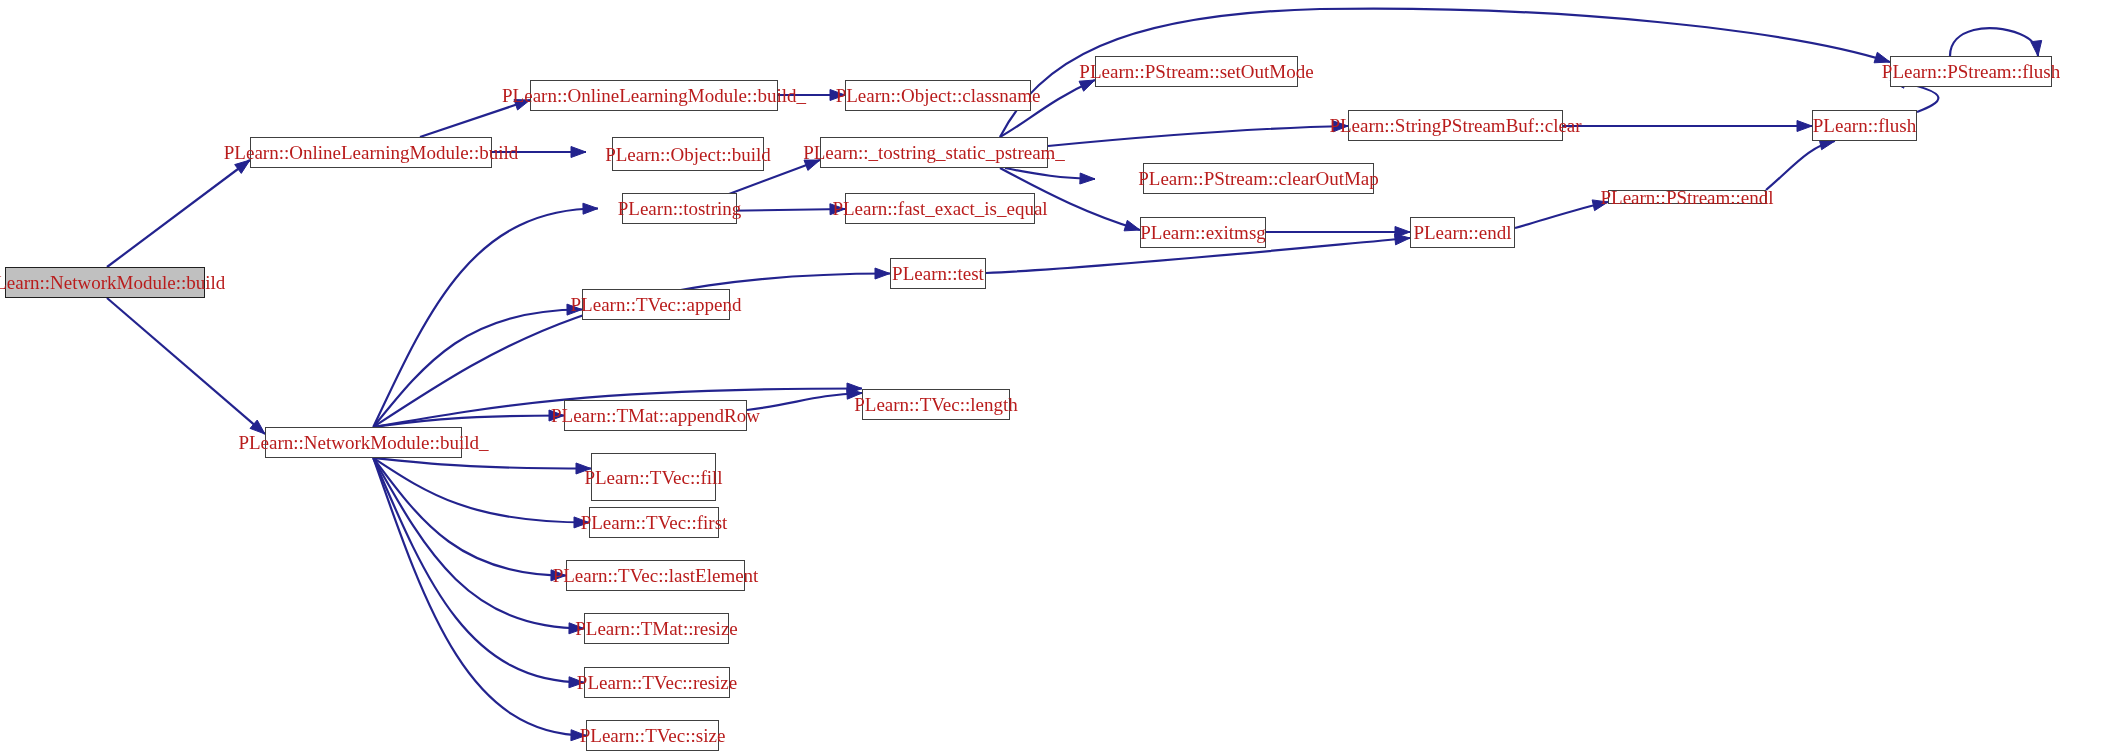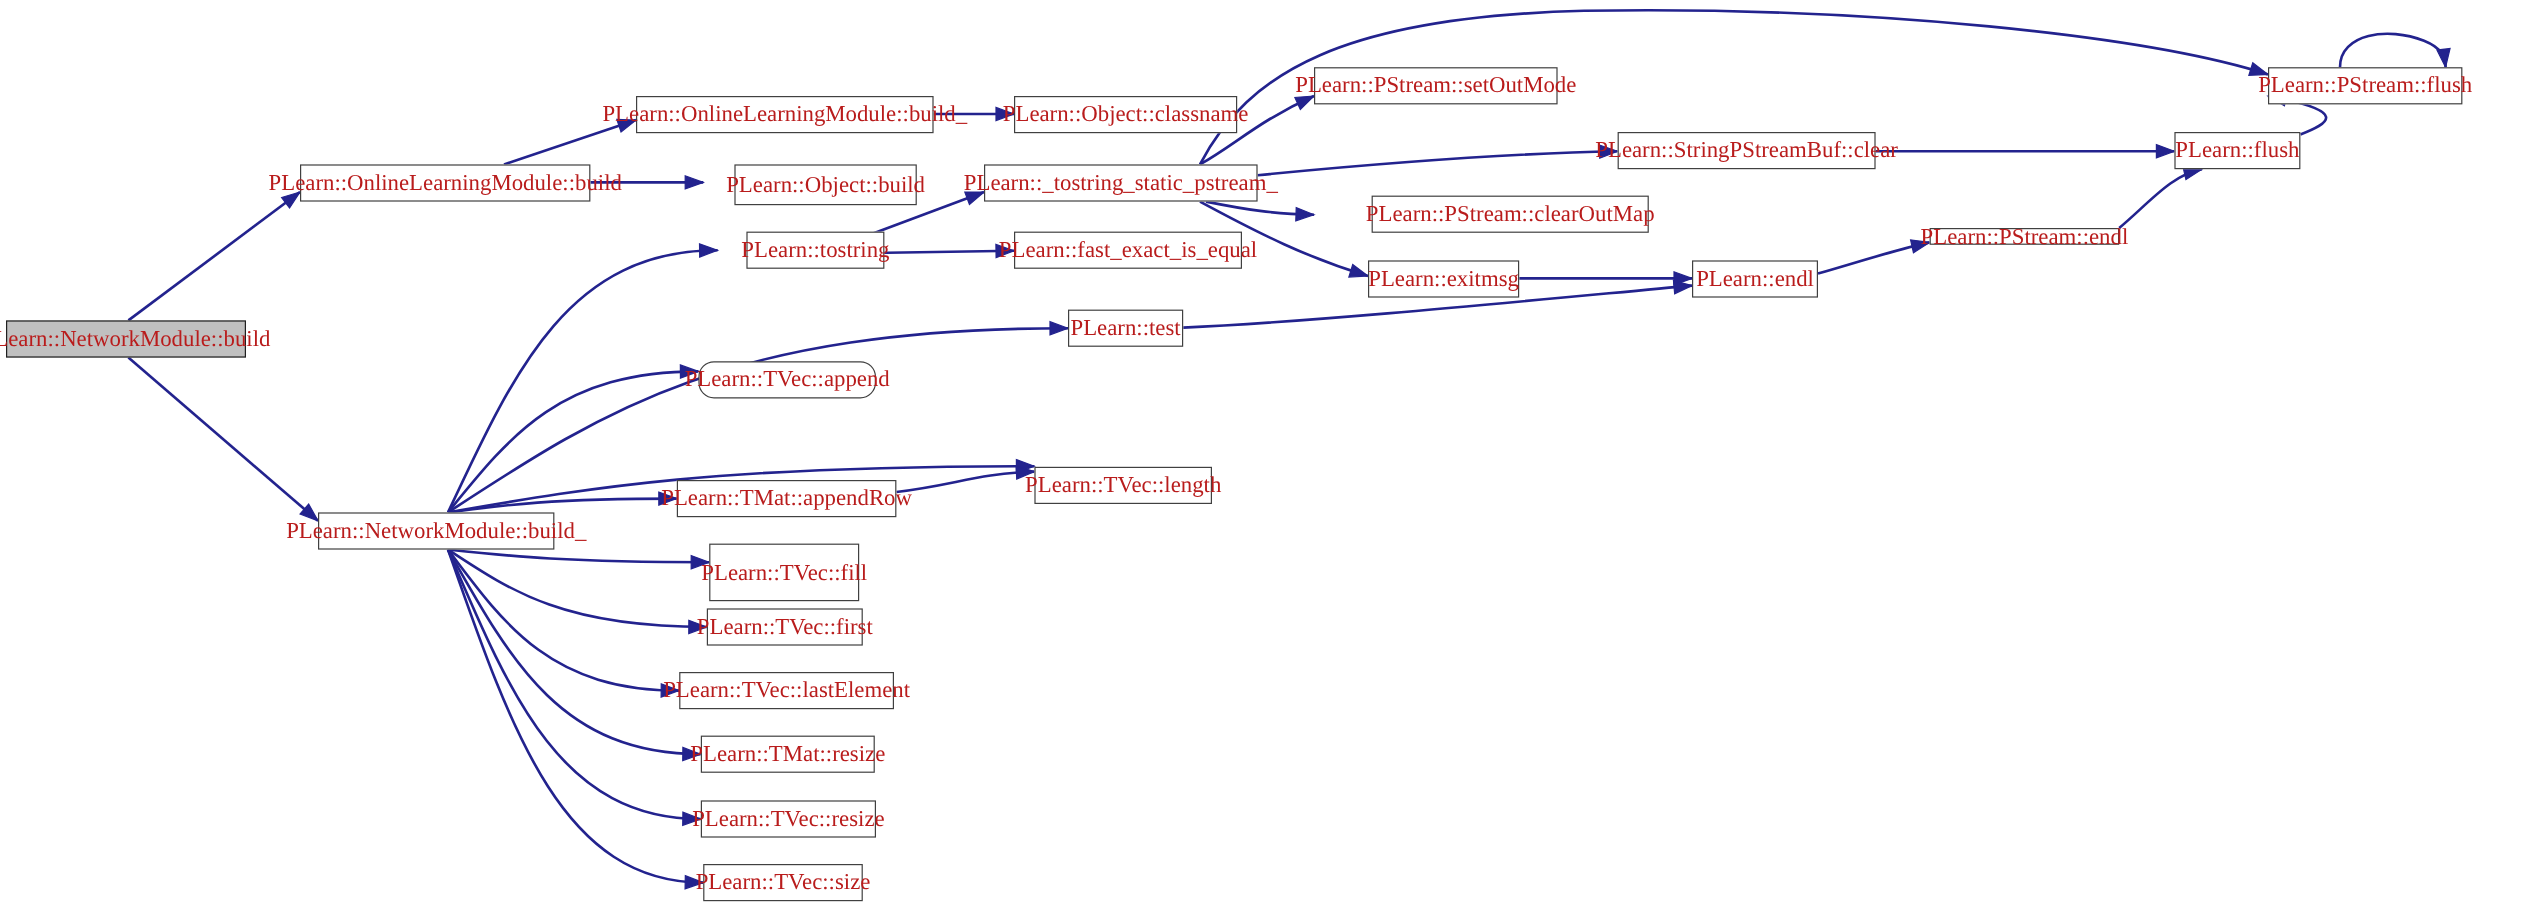--- a/index.html
+++ b/index.html
@@ -168,21 +168,21 @@
       </div>
       <div class="node-box" style="left: 1608px; top: 190px; width: 158px; height: 14px;">
         <span class="node-label">PLearn::PStream::endl</span>
       </div>
       <div class="node-box" style="left: 1812px; top: 110px; width: 105px; height: 31px;">
         <span class="node-label">PLearn::flush</span>
       </div>
       <div class="node-box" style="left: 1890px; top: 56px; width: 162px; height: 31px;">
         <span class="node-label">PLearn::PStream::flush</span>
       </div>
-      <div class="node-box" style="left: 582px; top: 301px; width: 148px; height: 31px; border-radius: 13px;">
+      <div class="node-box" style="left: 582px; top: 289px; width: 148px; height: 31px;">
         <span class="node-label">PLearn::TVec::append</span>
       </div>
       <div class="node-box" style="left: 564px; top: 400px; width: 183px; height: 31px;">
         <span class="node-label">PLearn::TMat::appendRow</span>
       </div>
       <div class="node-box" style="left: 862px; top: 373px; width: 148px; height: 31px; margin-top: 16px;">
         <span class="node-label">PLearn::TVec::length</span>
       </div>
       <div class="node-box" style="left: 591px; top: 453px; width: 125px; height: 48px;">
         <span class="node-label">PLearn::TVec::fill</span>

